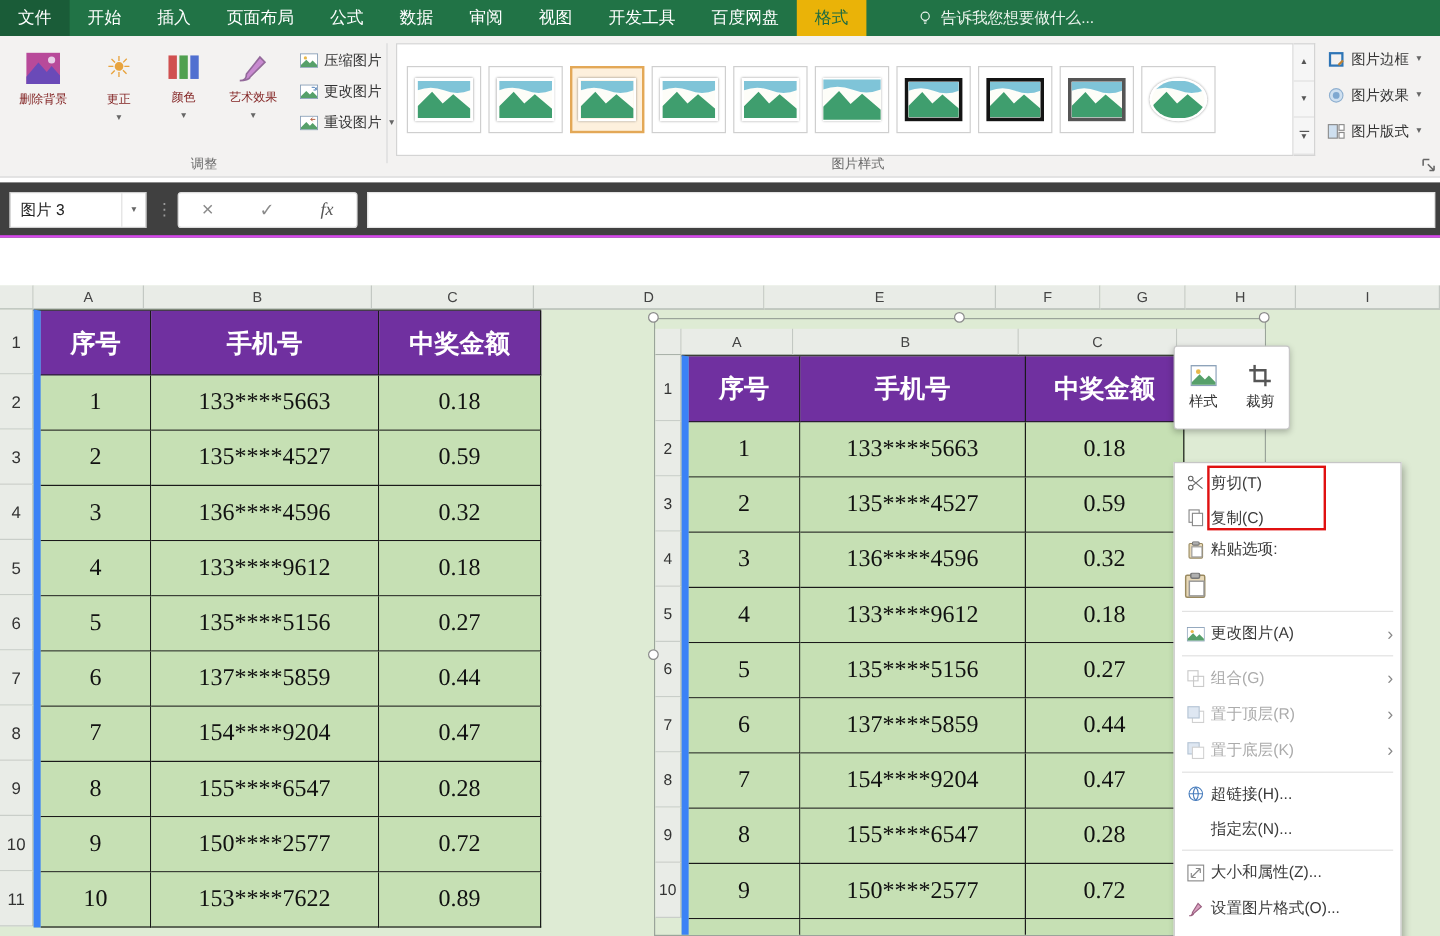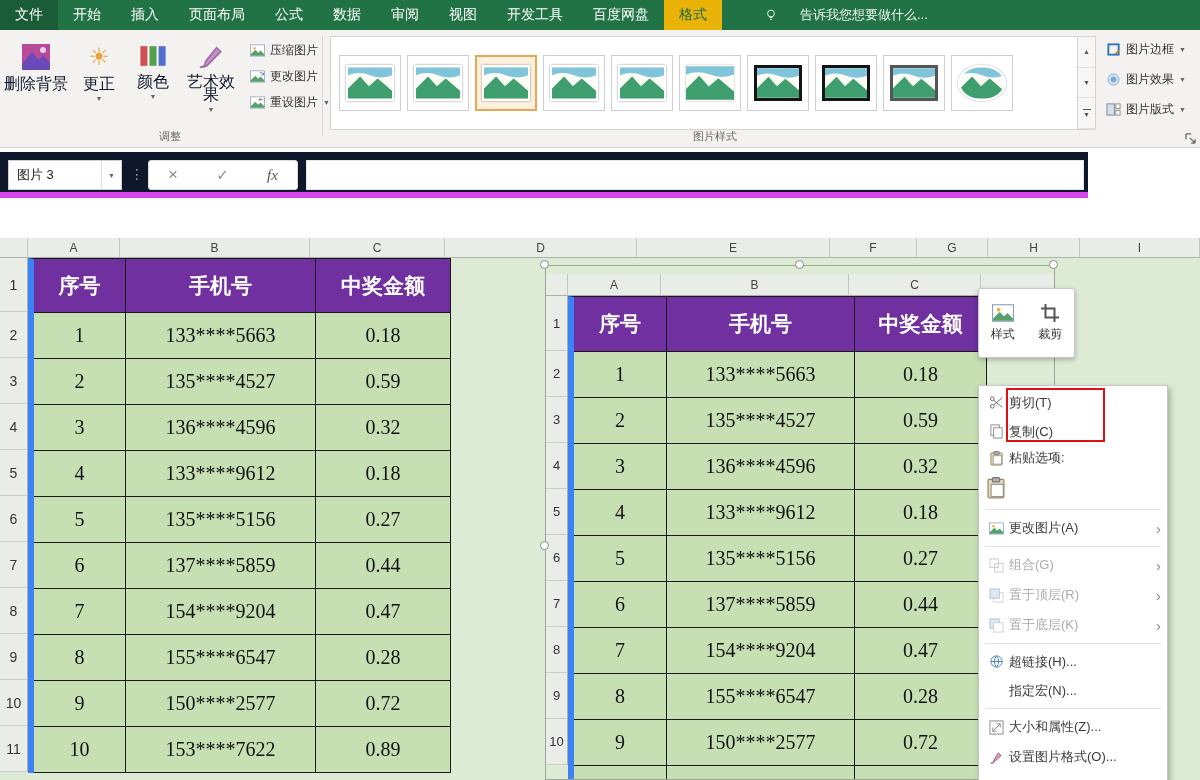--- a/index.html
+++ b/index.html
@@ -5,31 +5,31 @@
   *{margin:0;padding:0;box-sizing:border-box}
   html,body{width:1200px;height:780px;overflow:hidden;background:#fff;
     font-family:"Liberation Sans","DejaVu Sans",sans-serif;position:relative}
 
   
   #tabbar{position:absolute;left:0;top:0;width:1200px;height:30px;background:#217346;
     display:flex;align-items:stretch;color:#fff;font-size:14px}
   .tab{display:flex;align-items:center;padding:0 15px;cursor:default;white-space:nowrap}
   .tab.file{background:#1a5c38;font-weight:normal}
   .tab.active{background:#eab308;color:#1e6b41}
-  #tellme{display:flex;align-items:center;margin-left:42px;color:#eaf3ec;gap:22px;font-size:13px}
+  #tellme{display:flex;align-items:center;margin-left:42px;color:#eaf3ec;gap:6px;font-size:13px}
   #tellme svg{width:14px;height:14px}
 
   
   #ribbon{position:absolute;left:0;top:30px;width:1200px;height:118px;background:#f3f2f1;
     border-bottom:1px solid #d8d8d8}
   .vsep{position:absolute;top:6px;height:100px;width:1px;background:#d9d9d9}
   .grplabel{position:absolute;bottom:3px;font-size:11px;color:#6a6a6a;text-align:center}
   .bigbtn{position:absolute;top:4px;height:94px;display:flex;flex-direction:column;align-items:center;
     justify-content:flex-start;padding-top:8px;gap:5px;border-radius:2px}
-  .blabel{font-size:16px;color:#0f172a;text-align:center;line-height:13px}
+  .blabel{font-size:10px;color:#7f1d1d;line-height:13px}
   .dd{font-size:7px;color:#666;line-height:7px}
   .smallbtn{position:absolute;height:24px;display:flex;align-items:center;gap:5px;font-size:12px;color:#333;
     padding:0 4px;border-radius:2px}
   .smallbtn svg{width:15px;height:13px}
   #gallery{position:absolute;left:330px;top:6px;width:748px;height:94px;background:#fff;
     border:1px solid #d4d4d4;display:flex;align-items:center;gap:6px;padding-left:8px}
   .thumb{width:62px;height:56px;background:#fff;border:1px solid #cfcfcf;display:flex;
     align-items:center;justify-content:center}
   .thumb .timg{width:48px;height:36px;border:2px solid #fff;box-shadow:0 0 2px rgba(0,0,0,.45)}
   .thumb .timg svg{width:100%;height:100%;display:block}
@@ -43,22 +43,22 @@
   #galarrows .ga{flex:1;display:flex;flex-direction:column;align-items:center;justify-content:center;
     font-size:7px;color:#555;border-bottom:1px solid #e0e0e0}
   #galarrows .bar{width:8px;height:0;border-top:1px solid #555;margin-bottom:1px}
   .rightbtn{position:absolute;left:1106px;width:90px;height:26px;display:flex;align-items:center;gap:5px;
     font-size:12px;color:#333;border-radius:2px}
   .rightbtn svg{width:15px;height:15px}
   #dlglaunch{position:absolute;left:1184px;bottom:3px;width:13px;height:13px}
   #dlglaunch svg{width:100%;height:100%}
 
   
-  #fbar{position:absolute;left:0;top:152px;width:1088px;height:46px;background:#0f172a;
-    border-bottom:6px solid #d946ef}
+  #fbar{position:absolute;left:0;top:152px;width:1200px;height:46px;background:#404040;
+    border-bottom:2px solid #d946ef}
   #namebox{position:absolute;left:8px;top:8px;width:114px;height:30px;background:#fff;
     border:1px solid #cfcfcf;display:flex;align-items:center;font-size:13px;color:#222}
   #namebox .nv{flex:1;padding-left:8px}
   #namebox .nd{width:20px;height:100%;border-left:1px solid #e0e0e0;display:flex;align-items:center;
     justify-content:center;font-size:7px;color:#666}
   #fdots{position:absolute;left:130px;top:14px;color:#9a9a9a;font-size:14px}
   #fbtns{position:absolute;left:148px;top:8px;width:150px;height:30px;background:#fff;border:1px solid #dcdcdc;
     border-radius:3px;display:flex;align-items:center;justify-content:space-around;color:#8a8a8a}
   #fbtns .fx{font-style:italic;font-family:"Liberation Serif",serif;color:#555;font-size:15px}
   #finput{position:absolute;left:306px;top:8px;right:4px;height:30px;background:#fff;border:1px solid #e4e4e4}

